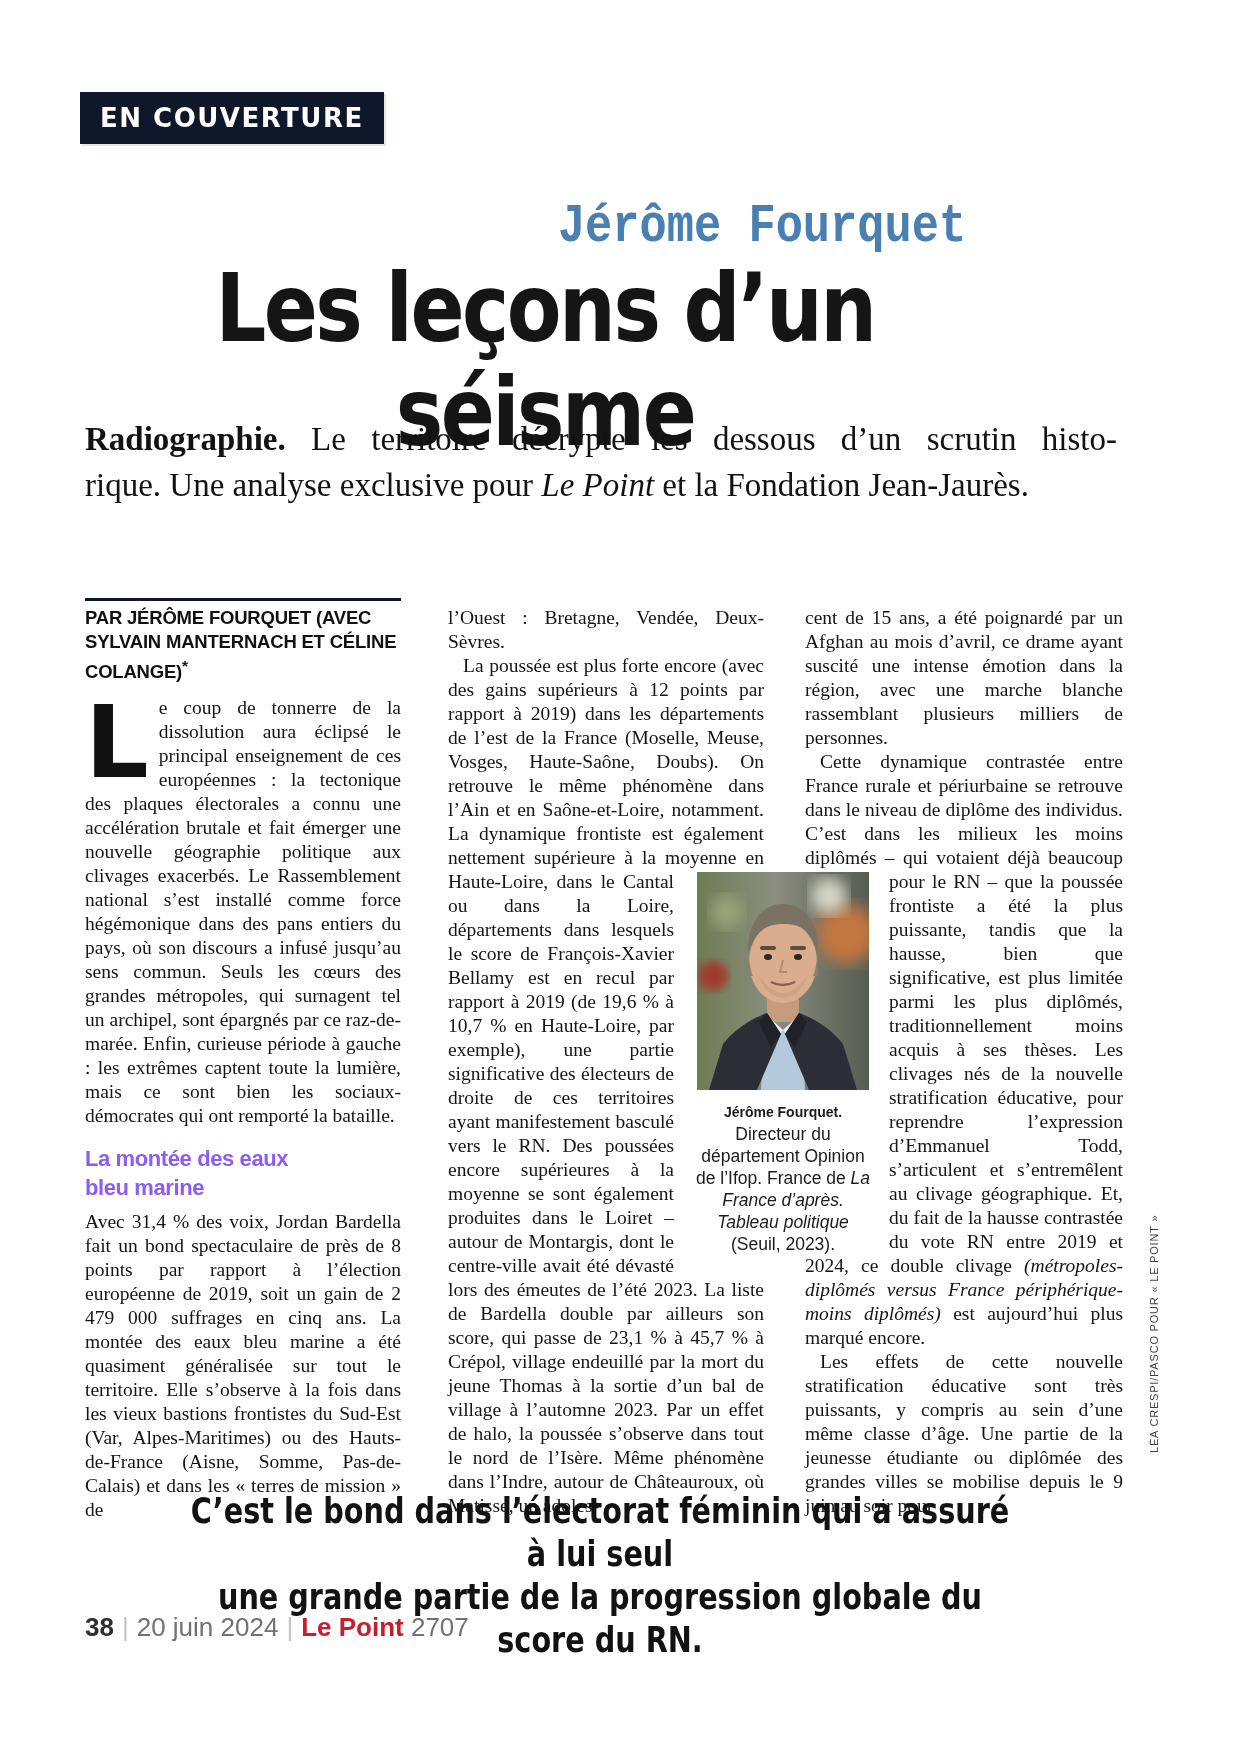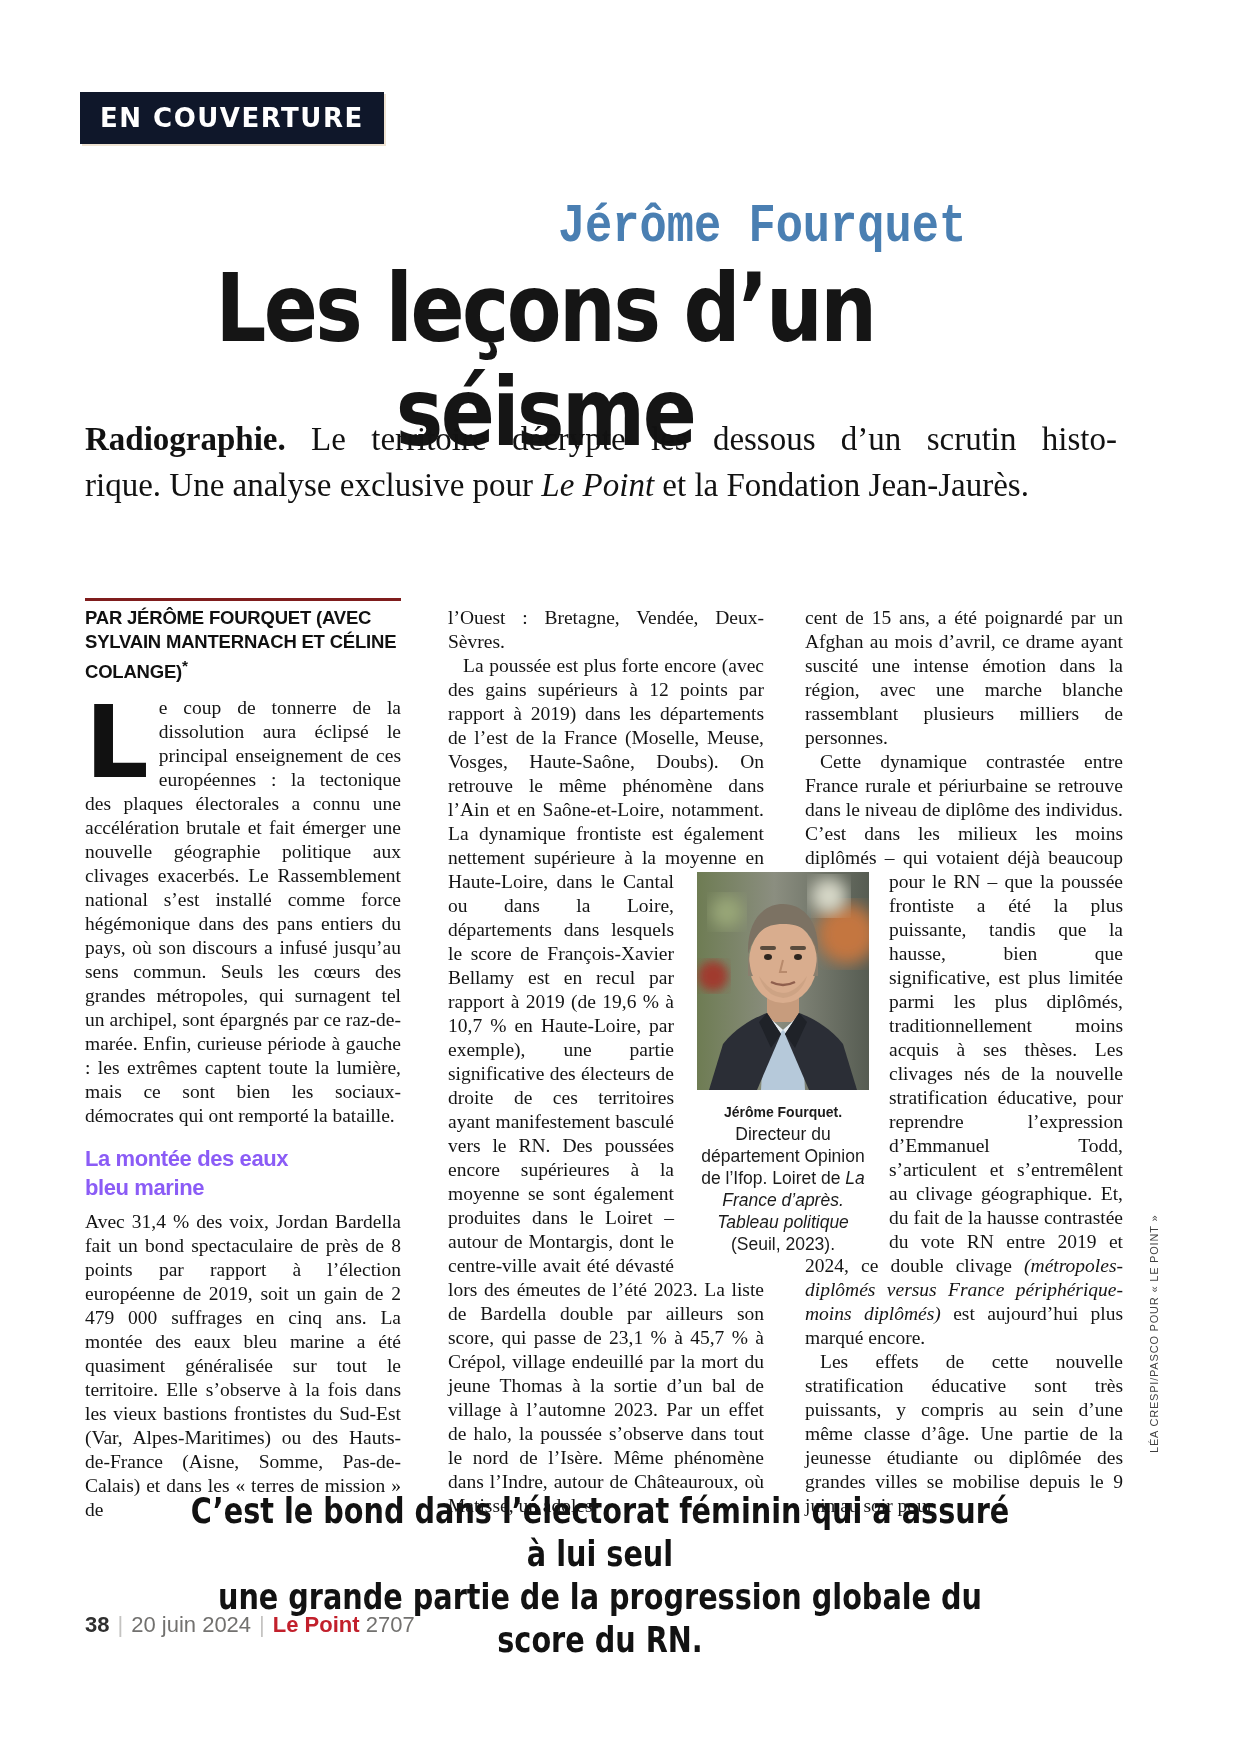--- a/index.html
+++ b/index.html
@@ -43,21 +43,21 @@
   .col{
     position:absolute;width:316px;
     font-size:19.5px;line-height:24px;text-align:justify;
   }
   .col p{margin:0;}
   .col p.ind{text-indent:15px;}
   .col1{left:85px;top:598px;}
   .col2{left:448px;top:606px;}
   .col3{left:805px;top:606px;width:318px;}
   .byline{
-    border-top:3px solid #7f1d1d;
+    border-top:3px solid #0f172a;
     padding-top:5px;margin-bottom:12px;
     font-family:"Liberation Sans", sans-serif;font-weight:bold;
     font-size:18.5px;line-height:24px;letter-spacing:-.2px;
     text-align:left;color:#111;
   }
   .dropcap{
     float:left;
     font-family:"DejaVu Sans", sans-serif;font-weight:bold;
     font-size:100px;line-height:82px;
     padding:6px 10px 0 0;color:#111;
@@ -85,21 +85,21 @@
   .pullquote{
     position:absolute;left:85px;top:1490px;width:1030px;
     text-align:center;color:#121212;
     font-family:"DejaVu Sans", sans-serif;font-weight:bold;
   }
   .pullquote .pq-line{display:block;}
   .pullquote .pq-line > span{display:inline-block;font-size:35px;line-height:43px;transform:scaleX(.82);transform-origin:center;}
   
   .footer{
     position:absolute;left:85px;top:1612px;
-    font-family:"Liberation Sans", sans-serif;font-size:22px;color:#72716f;
+    font-family:"Liberation Sans", sans-serif;font-size:26px;color:#72716f;
   }
   .footer .pn{font-weight:bold;color:#2f2f2f;}
   .footer .sep{color:#c4c3c1;padding:0 8px;font-weight:normal;}
   .footer .brand{font-weight:bold;color:#c2202c;}
   
   .credit{
     position:absolute;left:1148px;top:1238px;height:215px;
     writing-mode:vertical-rl;transform:rotate(180deg);
     font-family:"Liberation Sans", sans-serif;
     font-size:11px;letter-spacing:.8px;color:#3f3f3f;white-space:nowrap;
@@ -185,21 +185,21 @@
       <polygon points="68,142 86,158 104,142 108,218 64,218" fill="#b6c9da"></polygon>
       <polygon points="68,142 86,158 78,166 66,150" fill="#e8eef2"></polygon>
       <polygon points="104,142 86,158 94,166 106,150" fill="#e8eef2"></polygon>
       <path d="M12,218 L26,172 C42,152 62,144 70,141 L84,162 L60,218 Z" fill="#2b2e36"></path>
       <path d="M160,218 L146,172 C130,152 110,144 102,141 L88,162 L112,218 Z" fill="#2b2e36"></path>
       <path d="M70,141 L84,162 L74,176 L62,150 Z" fill="#1f2228"></path>
       <path d="M102,141 L88,162 L98,176 L110,150 Z" fill="#1f2228"></path>
     </svg>
     <div class="caption">
       <span class="cap-name">Jérôme Fourquet.</span><br>
-      <span>Directeur du département Opinion de l’Ifop. Loiret de </span><i>La France d’après. Tableau politique</i><span> (Seuil, 2023).</span>
+      <span>Directeur du département Opinion de l’Ifop. France de </span><i>La France d’après. Tableau politique</i><span> (Seuil, 2023).</span>
     </div>
   </div>
 
   <div class="pullquote">
     <span class="pq-line"><span>C’est le bond dans l’électorat féminin qui a assuré à lui seul</span></span>
     <span class="pq-line"><span>une grande partie de la progression globale du score du RN.</span></span>
   </div>
 
   <div class="footer">
     <span class="pn">38</span><span class="sep">|</span><span>20 juin 2024</span><span class="sep">|</span><span class="brand">Le Point</span>&nbsp;<span>2707</span>

